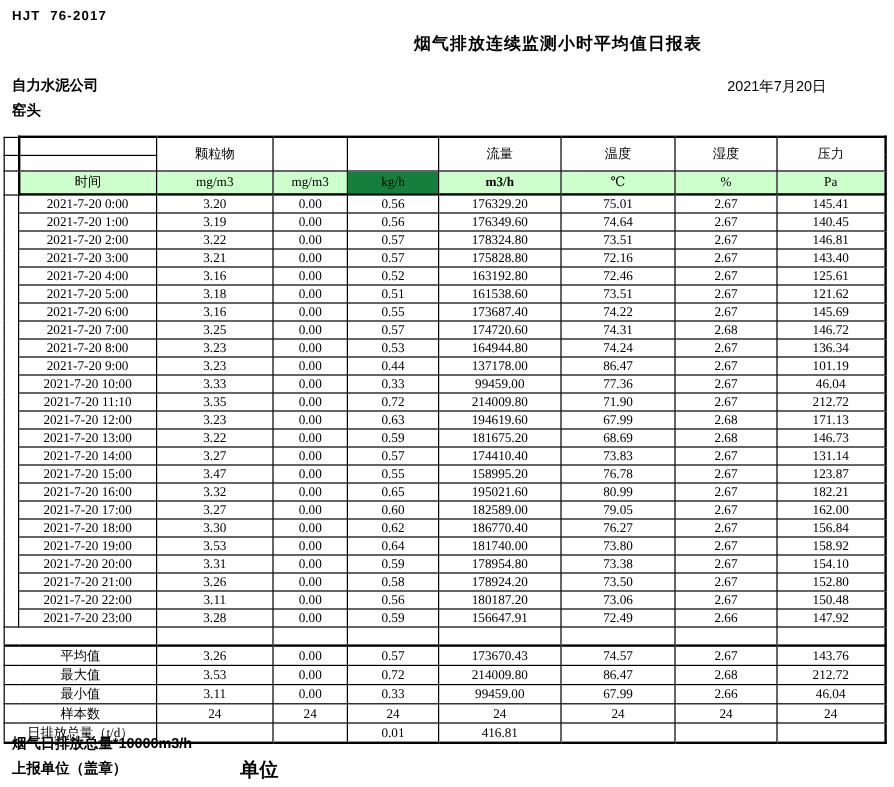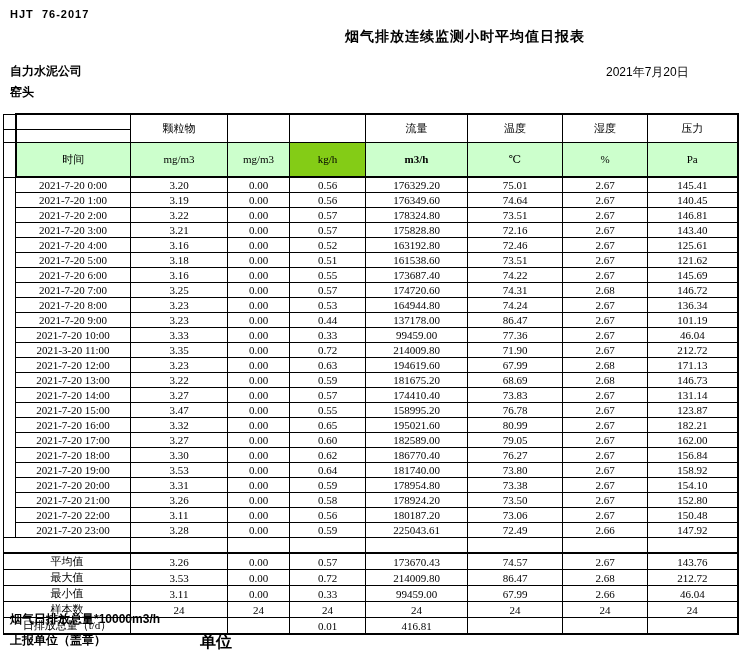--- a/index.html
+++ b/index.html
@@ -23,21 +23,21 @@
   td.strip{border:none;border-left:1px solid #000;}
   .b-t2{border-top:2px solid #000 !important;}
   .b-l2{border-left:2px solid #000 !important;}
   .b-r2{border-right:2px solid #000 !important;}
   .b-b2{border-bottom:2px solid #000 !important;}
   td.grp{font-family:"Liberation Sans","DejaVu Sans",sans-serif;font-size:12px;}
   td.u{background:#ccffcc;}
   td.uc{font-family:"Liberation Sans","DejaVu Sans",sans-serif;font-size:12px;}
   td.sl{font-family:"Liberation Sans","DejaVu Sans",sans-serif;font-size:12px;}
   td.sl-left{text-align:left;padding-left:2px;margin-top:25px;}
-  tr.h-top{height:15px;} tr.h-bot{height:13px;} tr.h-unit{height:35px;margin-top:34px;}
+  tr.h-top{height:15px;} tr.h-bot{height:13px;} tr.h-unit{height:20px;margin-top:34px;}
   tr.d{height:15px;} tr.spacer{height:16px;} tr.s{height:14px;}
 </style>
 </head>
 <body>
 
 <div class="page">
   <div class="abs std-code">HJT  76-2017</div>
   <div class="abs title">烟气排放连续监测小时平均值日报表</div>
   <div class="abs company">自力水泥公司</div>
   <div class="abs station">窑头</div>
@@ -69,21 +69,21 @@
         </tr>
         <tr class="h-bot">
           <td class="g"></td>
           <td class="b-l2"></td>
         </tr>
         <tr class="h-unit">
           <td class="g"></td>
           <td class="u uc b-l2 b-b2" style="background: rgb(204, 255, 204);">时间</td>
           <td class="u b-b2" style="background: rgb(204, 255, 204);">mg/m3</td>
           <td class="u b-b2" style="background: rgb(204, 255, 204);">mg/m3</td>
-          <td class="u b-b2" style="background: #84cc16;">kg/h</td>
+          <td class="u b-b2" style="background: #15803d;">kg/h</td>
           <td class="u b-b2" style="background: rgb(204, 255, 204); font-weight: bold;">m3/h</td>
           <td class="u b-b2" style="background: rgb(204, 255, 204);">℃</td>
           <td class="u b-b2" style="background: rgb(204, 255, 204);">%</td>
           <td class="u b-b2 b-r2" style="background: rgb(204, 255, 204);">Pa</td>
         </tr>
         <tr class="d">
           <td class="strip" rowspan="24"></td>
           <td>2021-7-20 0:00</td>
           <td>3.20</td>
           <td>0.00</td>
@@ -187,21 +187,21 @@
           <td>2021-7-20 10:00</td>
           <td>3.33</td>
           <td>0.00</td>
           <td>0.33</td>
           <td>99459.00</td>
           <td>77.36</td>
           <td>2.67</td>
           <td class="b-r2">46.04</td>
         </tr>
         <tr class="d">
-          <td>2021-3-20 11:00</td>
+          <td>2021-7-20 11:10</td>
           <td>3.35</td>
           <td>0.00</td>
           <td>0.72</td>
           <td>214009.80</td>
           <td>71.90</td>
           <td>2.67</td>
           <td class="b-r2">212.72</td>
         </tr>
         <tr class="d">
           <td>2021-7-20 12:00</td>
@@ -311,21 +311,21 @@
           <td>180187.20</td>
           <td>73.06</td>
           <td>2.67</td>
           <td class="b-r2">150.48</td>
         </tr>
         <tr class="d">
           <td>2021-7-20 23:00</td>
           <td>3.28</td>
           <td>0.00</td>
           <td>0.59</td>
-          <td>225043.61</td>
+          <td>156647.91</td>
           <td>72.49</td>
           <td>2.66</td>
           <td class="b-r2">147.92</td>
         </tr>
         <tr class="spacer">
           <td class="b-b2" colspan="2"></td>
           <td class="b-b2"></td>
           <td class="b-b2"></td>
           <td class="b-b2"></td>
           <td class="b-b2"></td>

